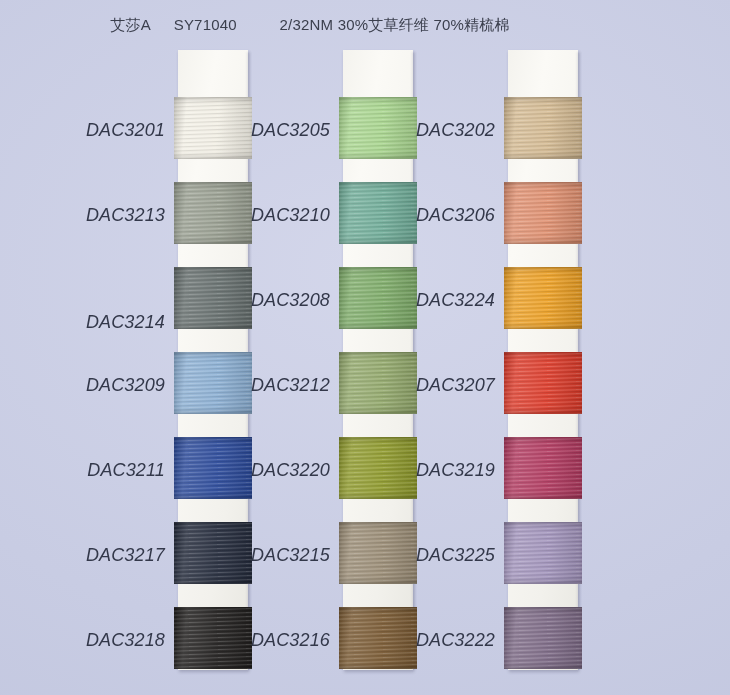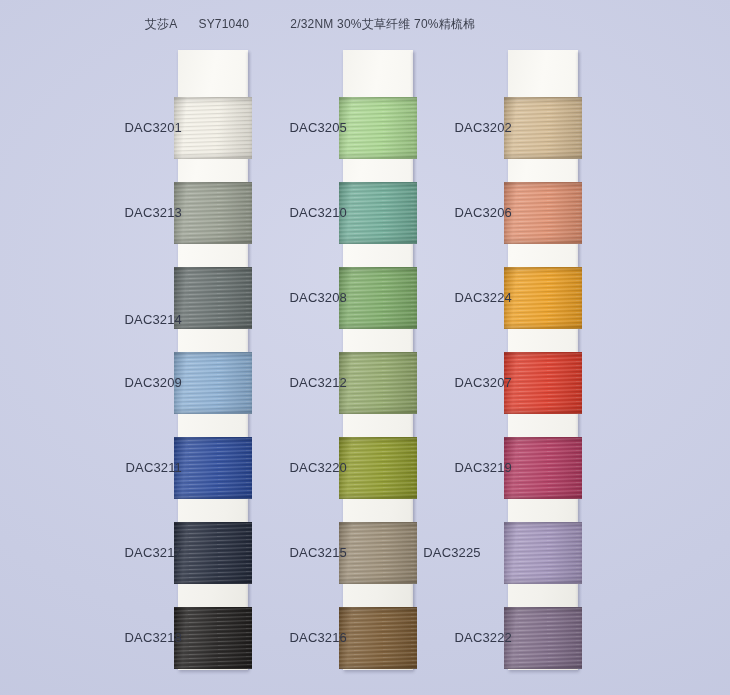--- a/index.html
+++ b/index.html
@@ -12,21 +12,21 @@
   }
   
   #sheet{
     position:absolute;inset:0;
     background:
       radial-gradient(130% 100% at 50% 38%, #d3d6ea 0%, #c8cce3 55%, #bfc4dd 100%);
   }
   #header{
     position:absolute;top:16px;left:0;width:620px;
     text-align:center;
-    font-size:12px;
+    font-size:15px;
     color:#3b3f4d;
     letter-spacing:.2px;
     white-space:nowrap;
   }
   #header span{display:inline-block;vertical-align:baseline;}
   .hdr-gap-sm{width:14px;}
   .hdr-gap-lg{width:34px;}
 
   #board{position:absolute;top:0;left:0;width:730px;height:695px;}
 
@@ -80,27 +80,28 @@
     content:"";position:absolute;inset:0;
     background:linear-gradient(95deg,
       rgba(0,0,0,.16) 0%,
       rgba(255,255,255,.14) 16%,
       rgba(255,255,255,.05) 55%,
       rgba(0,0,0,.13) 100%);
   }
 
   .label{
     position:absolute;
-    right:66px;
+    right:83px;
     width:120px;
     text-align:right;
-    font-size:13px;
+    font-size:18px;
     color:#33384a;
     letter-spacing:.15px;
     white-space:nowrap;
+    font-style:italic;
   }
 </style>
 </head>
 <body>
 
 <div id="sheet"></div>
 
 <div id="header">
   <span>艾莎A</span>
   <span class="hdr-gap-sm"></span>
@@ -190,19 +191,19 @@
         <div class="yarn" style="background-color: rgb(221, 59, 42);"></div>
       </div>
       <div class="label" style="top: 325px;">DAC3207</div>
       <div class="wrap" style="top: 387px;">
         <div class="yarn" style="background-color: rgb(178, 58, 96);"></div>
       </div>
       <div class="label" style="top: 410px;">DAC3219</div>
       <div class="wrap" style="top: 472px;">
         <div class="yarn" style="background-color: rgb(162, 148, 188);"></div>
       </div>
-      <div class="label" style="top: 495px; text-align: center;">DAC3225</div>
+      <div class="label" style="top: 495px;">DAC3225</div>
       <div class="wrap" style="top: 557px;">
         <div class="yarn" style="background-color: rgb(125, 106, 134);"></div>
       </div>
       <div class="label" style="top: 580px;">DAC3222</div>
     </div>
 </div>
 
 </body></html>

